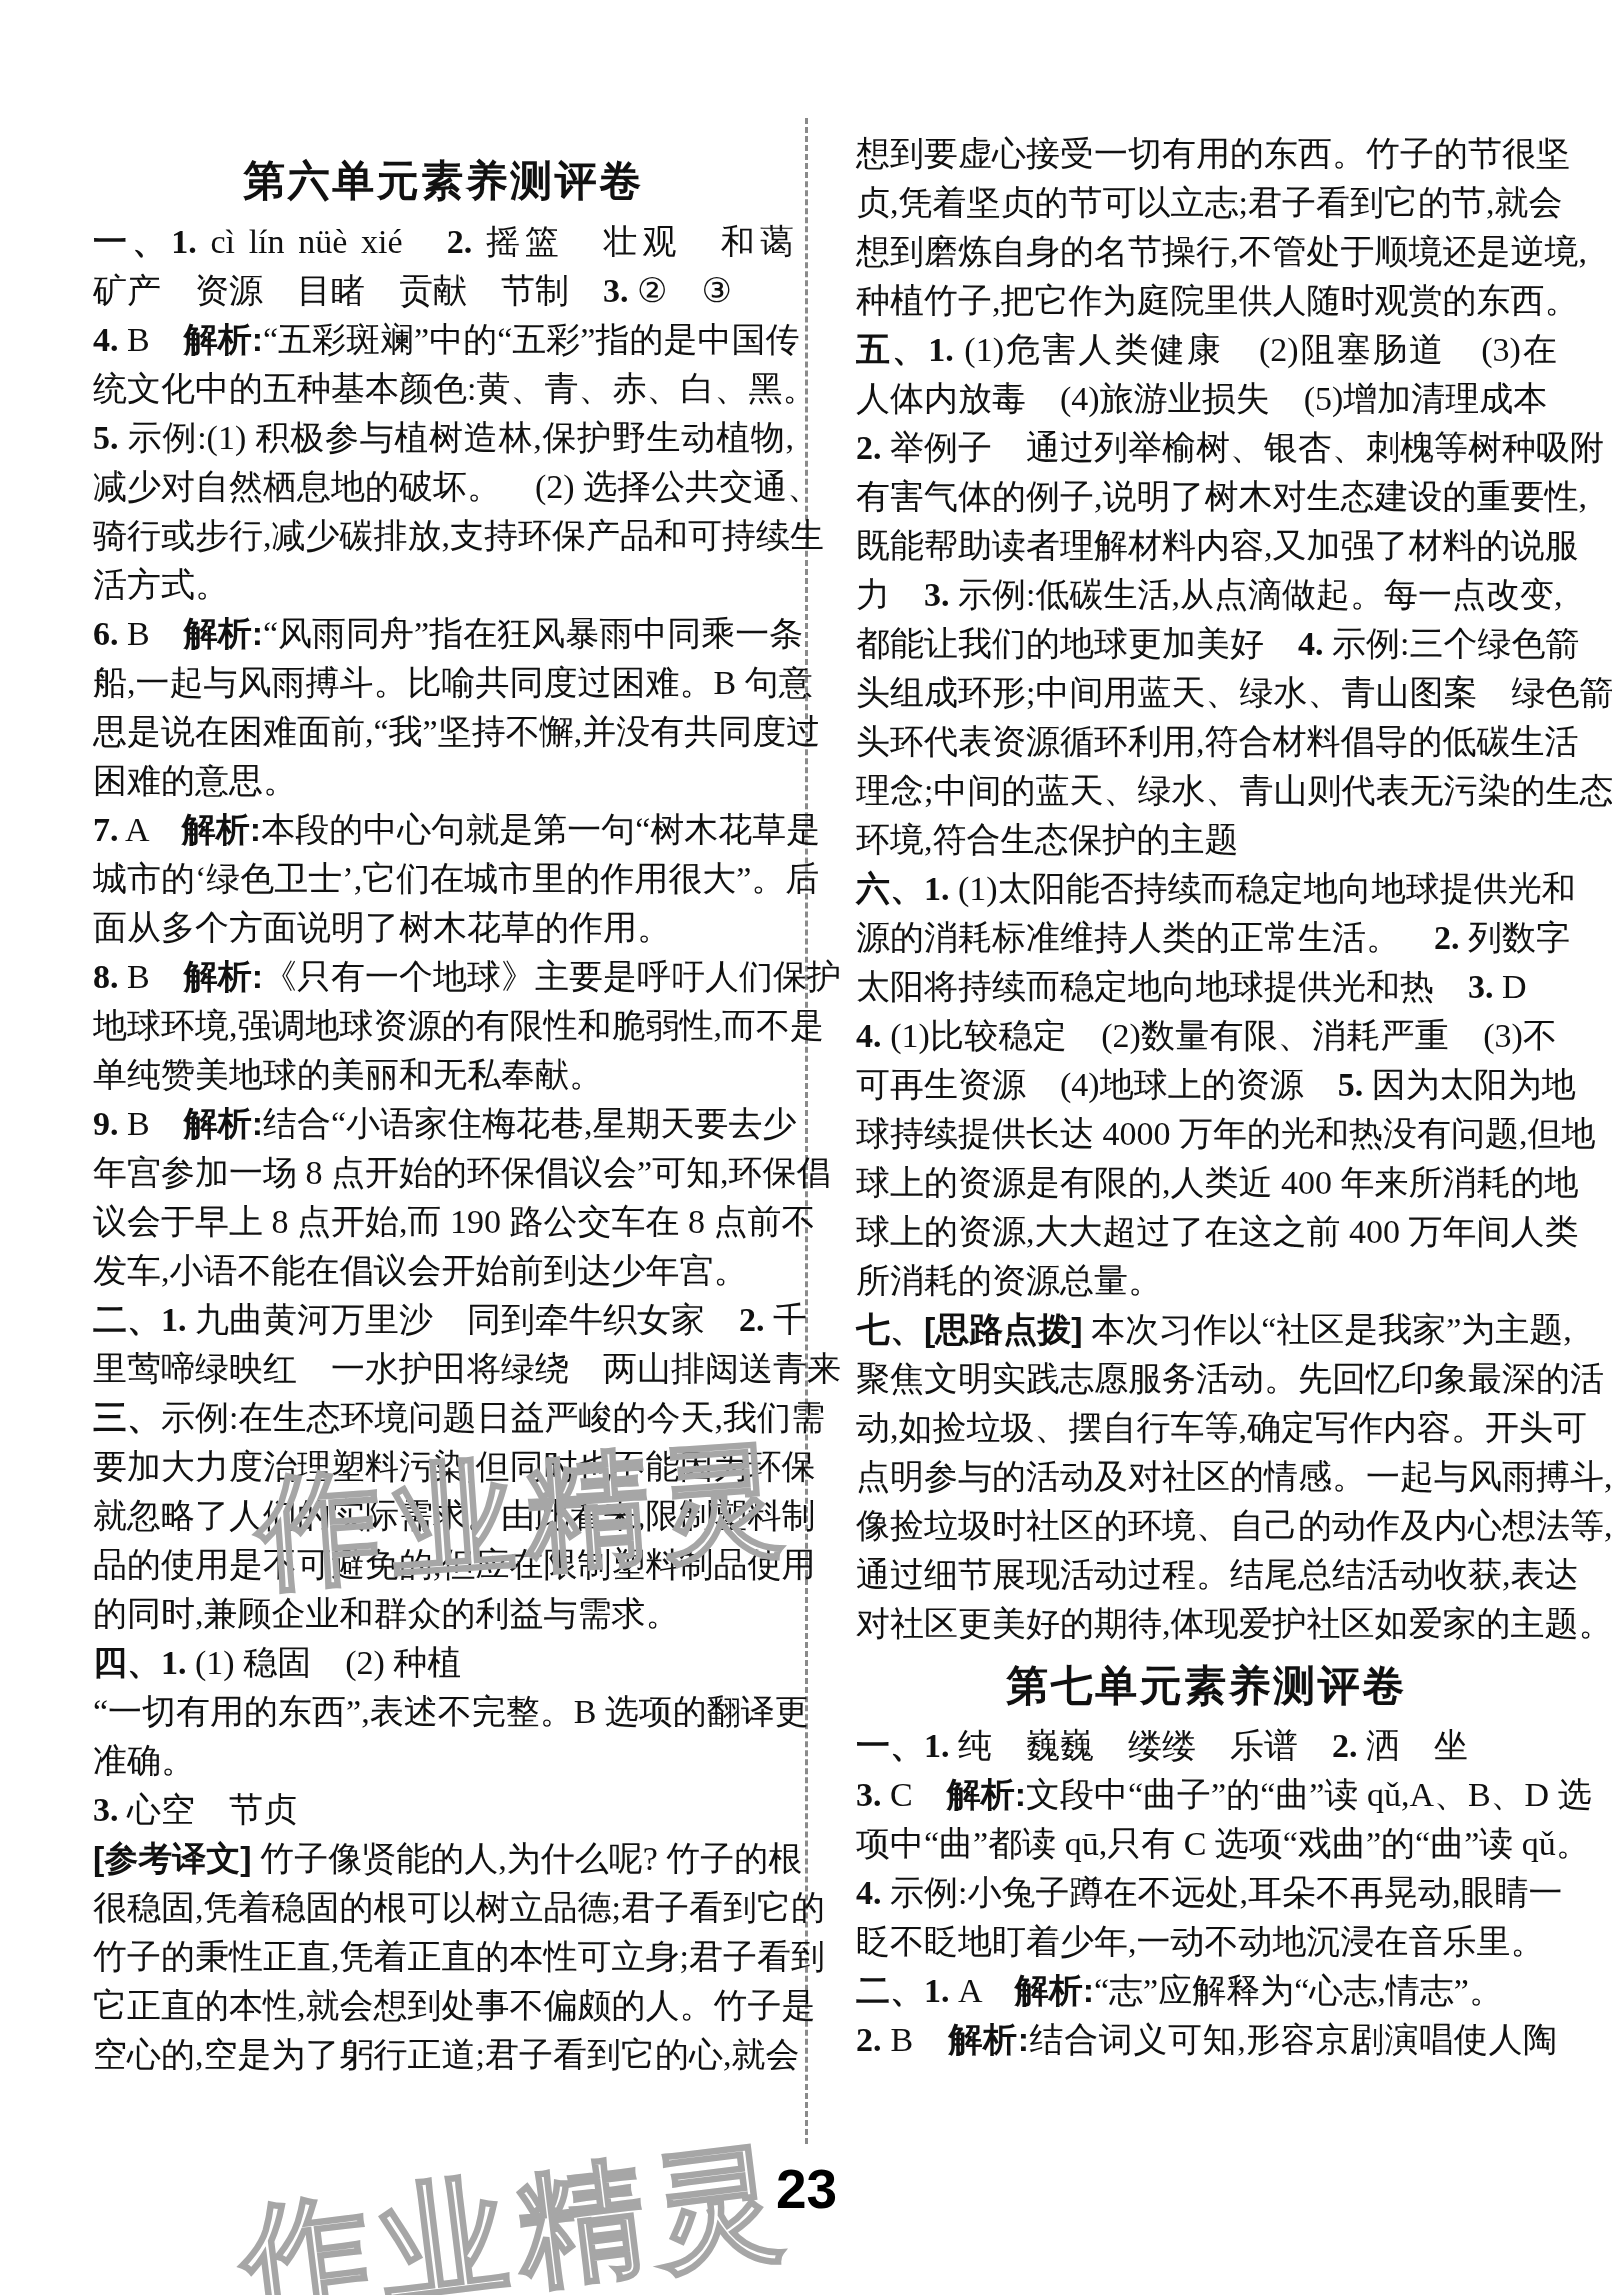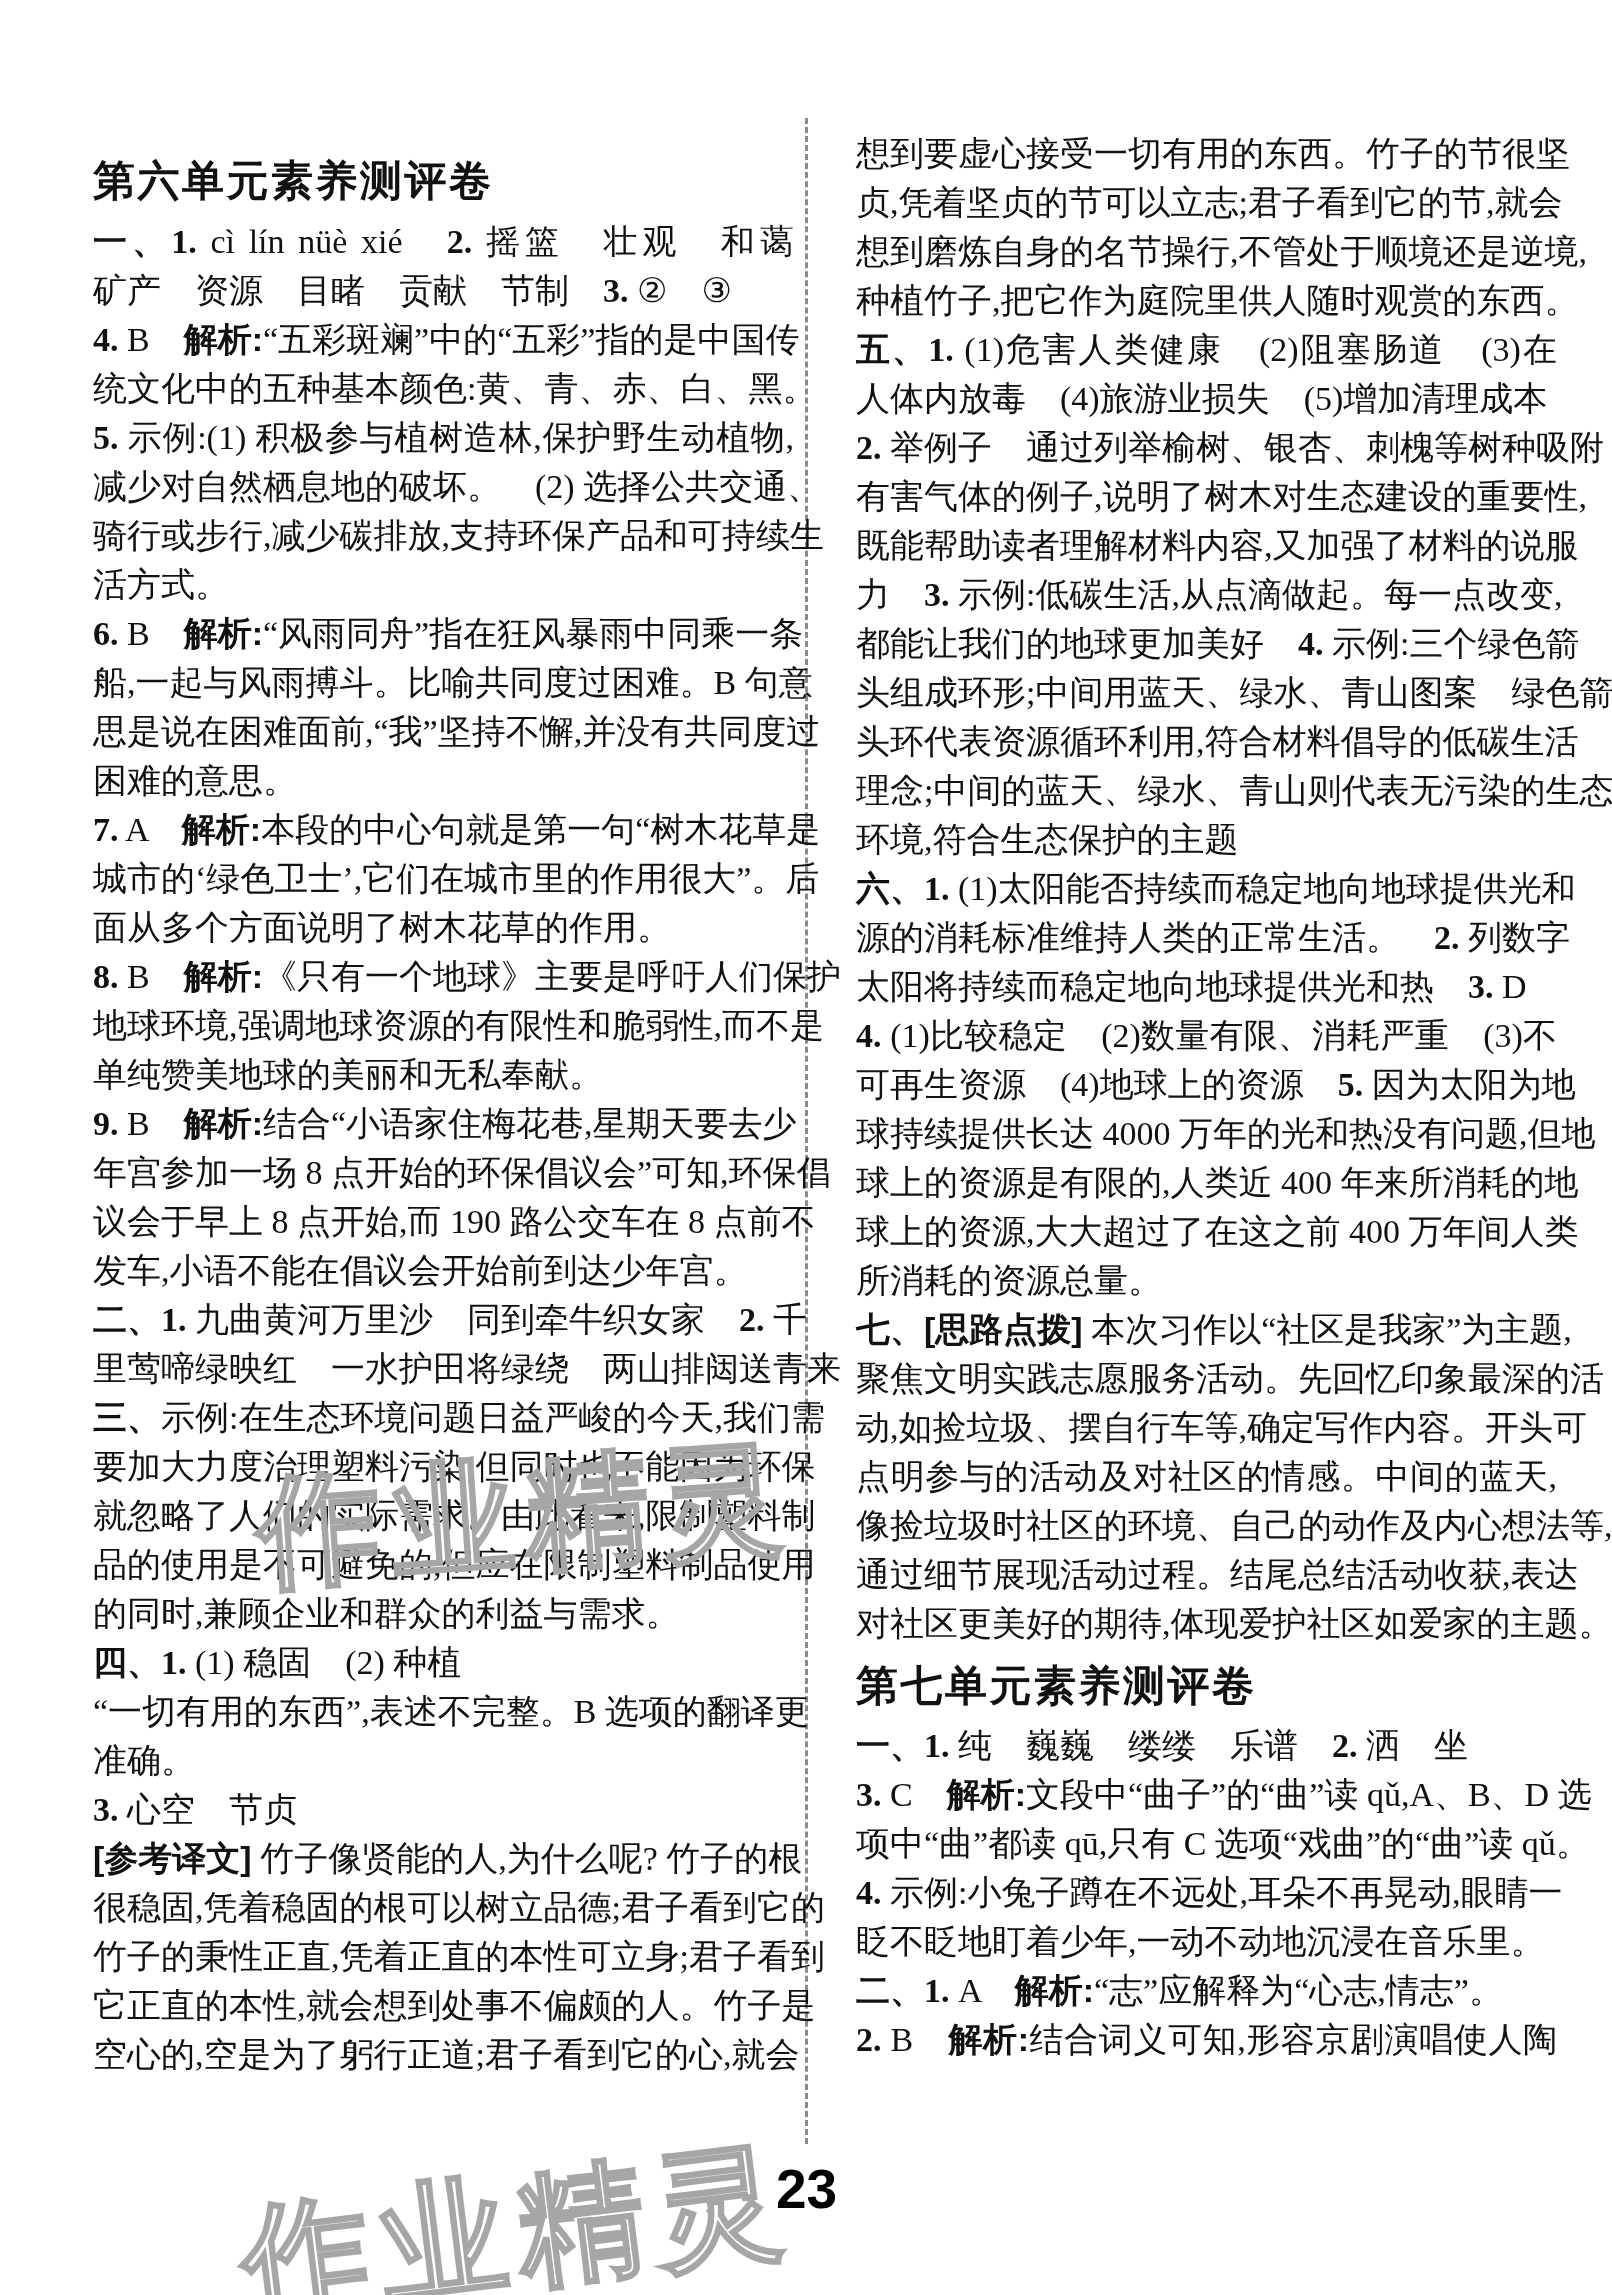--- a/index.html
+++ b/index.html
@@ -6,21 +6,21 @@
   .page{
     position:relative;
     width:1613px;height:2295px;
     background:#ffffff;
     overflow:hidden;
     font-family:"Liberation Serif", serif;
     color:#111;
   }
   .col{position:absolute;}
   .col-title{
-    font-size:42px;font-weight:700;text-align:left;
+    font-size:42px;font-weight:700;text-align:center;
     letter-spacing:2.5px;white-space:nowrap;
   }
   .title-left{line-height:72px;height:72px;}
   .title-right{line-height:70px;height:70px;margin-top:3.3px;}
   .line{
     height:49px;line-height:49px;font-size:34px;
     white-space:nowrap;overflow:visible;
   }
   .jl{text-align:justify;text-align-last:justify;}
   .fin{text-align:left;text-align-last:left;}
@@ -119,21 +119,21 @@
         <div class="line fin">太阳将持续而稳定地向地球提供光和热　<b>3.</b> D</div>
         <div class="line jl"><b>4.</b> (1)比较稳定　(2)数量有限、消耗严重　(3)不</div>
         <div class="line jl">可再生资源　(4)地球上的资源　<b>5.</b> 因为太阳为地</div>
         <div class="line jl">球持续提供长达 4000 万年的光和热没有问题,但地</div>
         <div class="line jl">球上的资源是有限的,人类近 400 年来所消耗的地</div>
         <div class="line jl">球上的资源,大大超过了在这之前 400 万年间人类</div>
         <div class="line fin">所消耗的资源总量。</div>
         <div class="line jl"><b>七、</b><b class="hei">[思路点拨]</b> 本次习作以“社区是我家”为主题,</div>
         <div class="line jl">聚焦文明实践志愿服务活动。先回忆印象最深的活</div>
         <div class="line jl">动,如捡垃圾、摆自行车等,确定写作内容。开头可</div>
-        <div class="line jl">点明参与的活动及对社区的情感。中间的蓝天,</div>
+        <div class="line jl">点明参与的活动及对社区的情感。一起与风雨搏斗,</div>
         <div class="line jl">像捡垃圾时社区的环境、自己的动作及内心想法等,</div>
         <div class="line jl">通过细节展现活动过程。结尾总结活动收获,表达</div>
         <div class="line fin">对社区更美好的期待,体现爱护社区如爱家的主题。</div>
       </div>
     <div class="col-title title-right">第七单元素养测评卷</div>
     <div id="right-lines-after">
         <div class="line fin"><b>一、</b><b>1.</b> 纯　巍巍　缕缕　乐谱　<b>2.</b> 洒　坐</div>
         <div class="line jl"><b>3.</b> C　<b class="hei">解析:</b>文段中“曲子”的“曲”读 qǔ,A、B、D 选</div>
         <div class="line fin">项中“曲”都读 qū,只有 C 选项“戏曲”的“曲”读 qǔ。</div>
         <div class="line jl"><b>4.</b> 示例:小兔子蹲在不远处,耳朵不再晃动,眼睛一</div>

